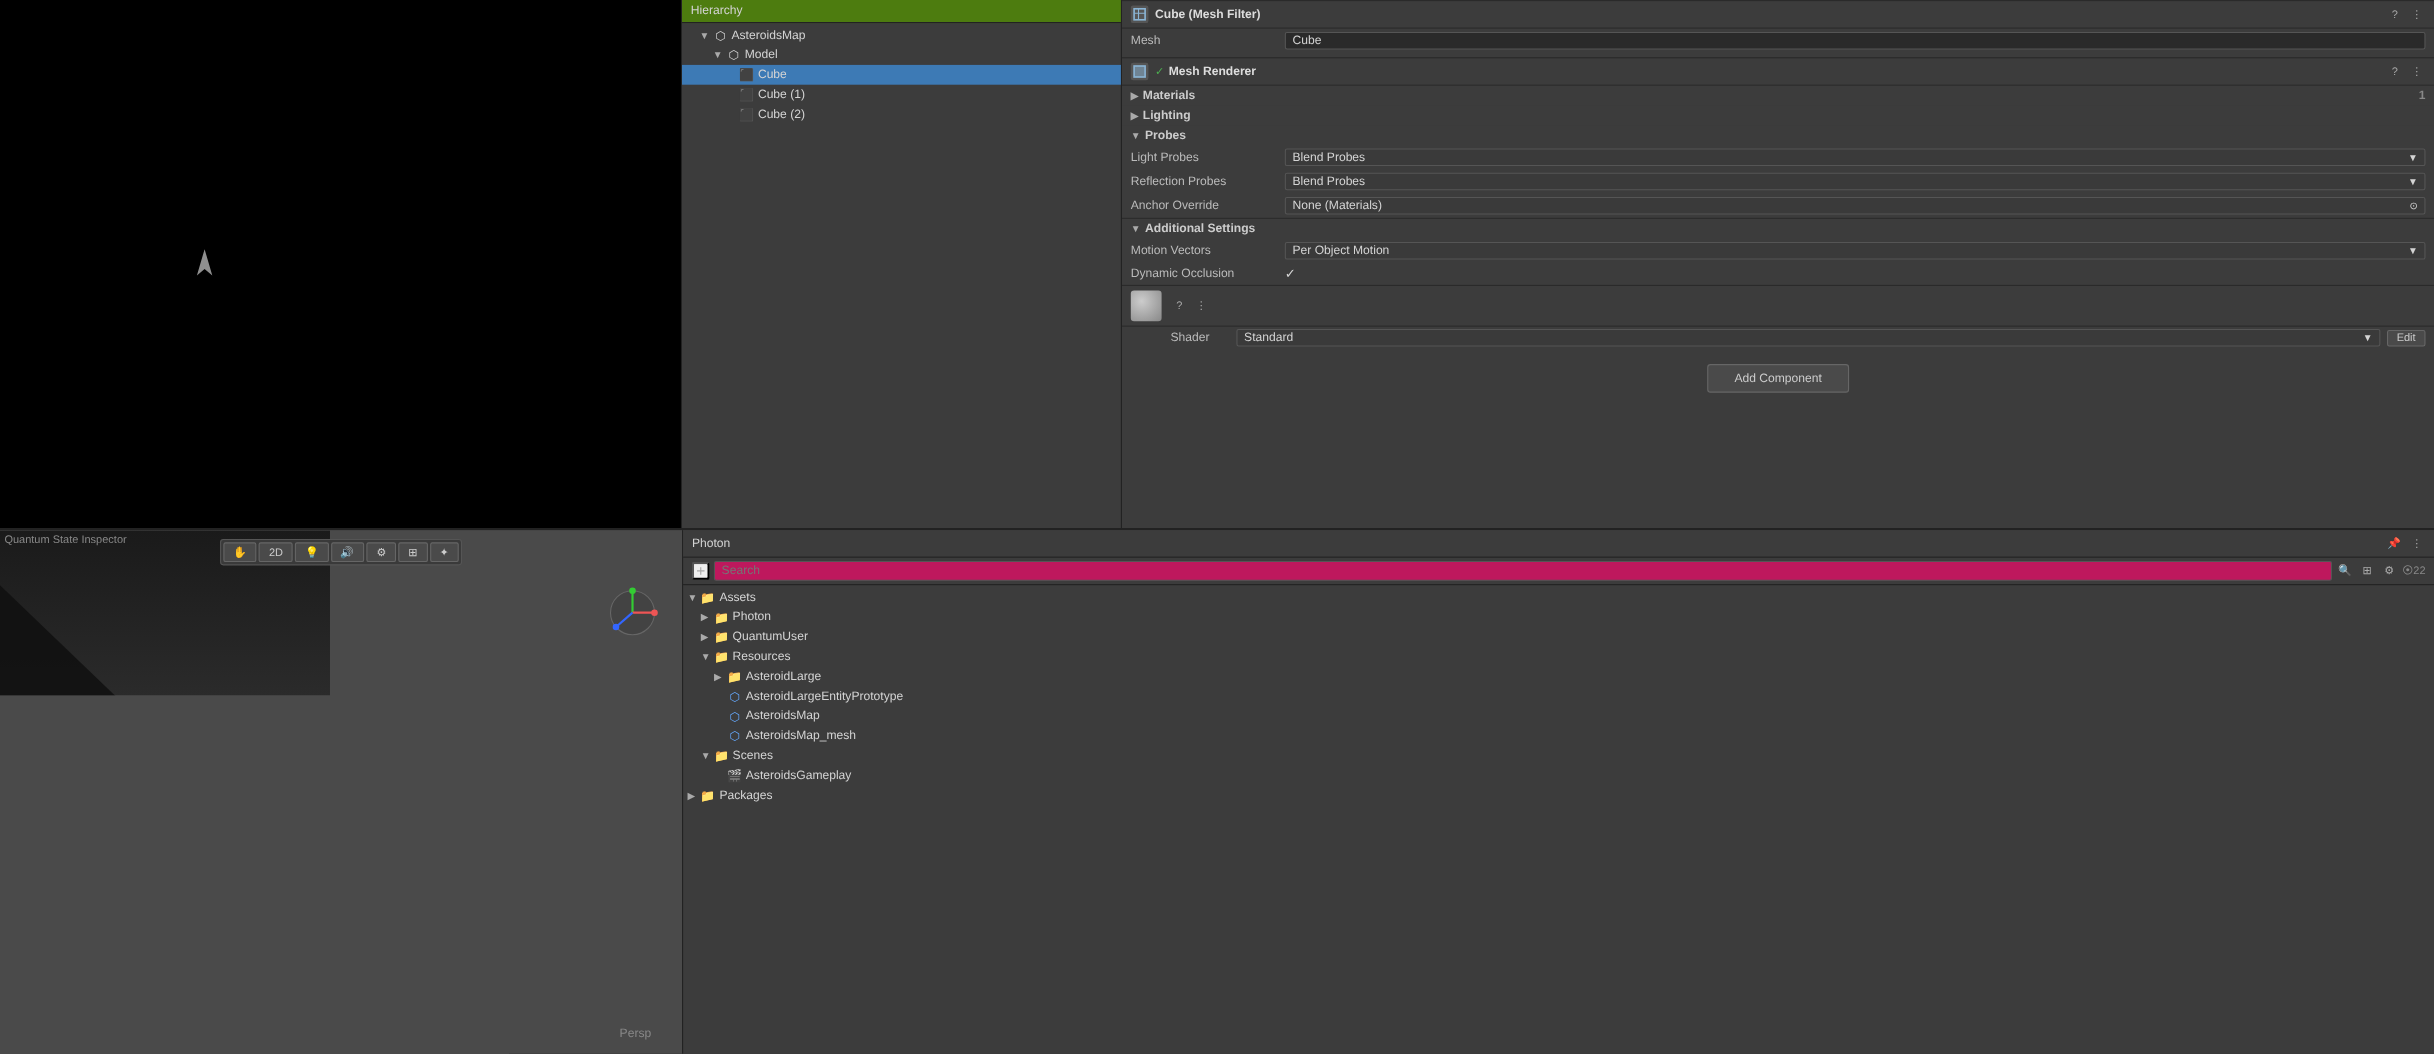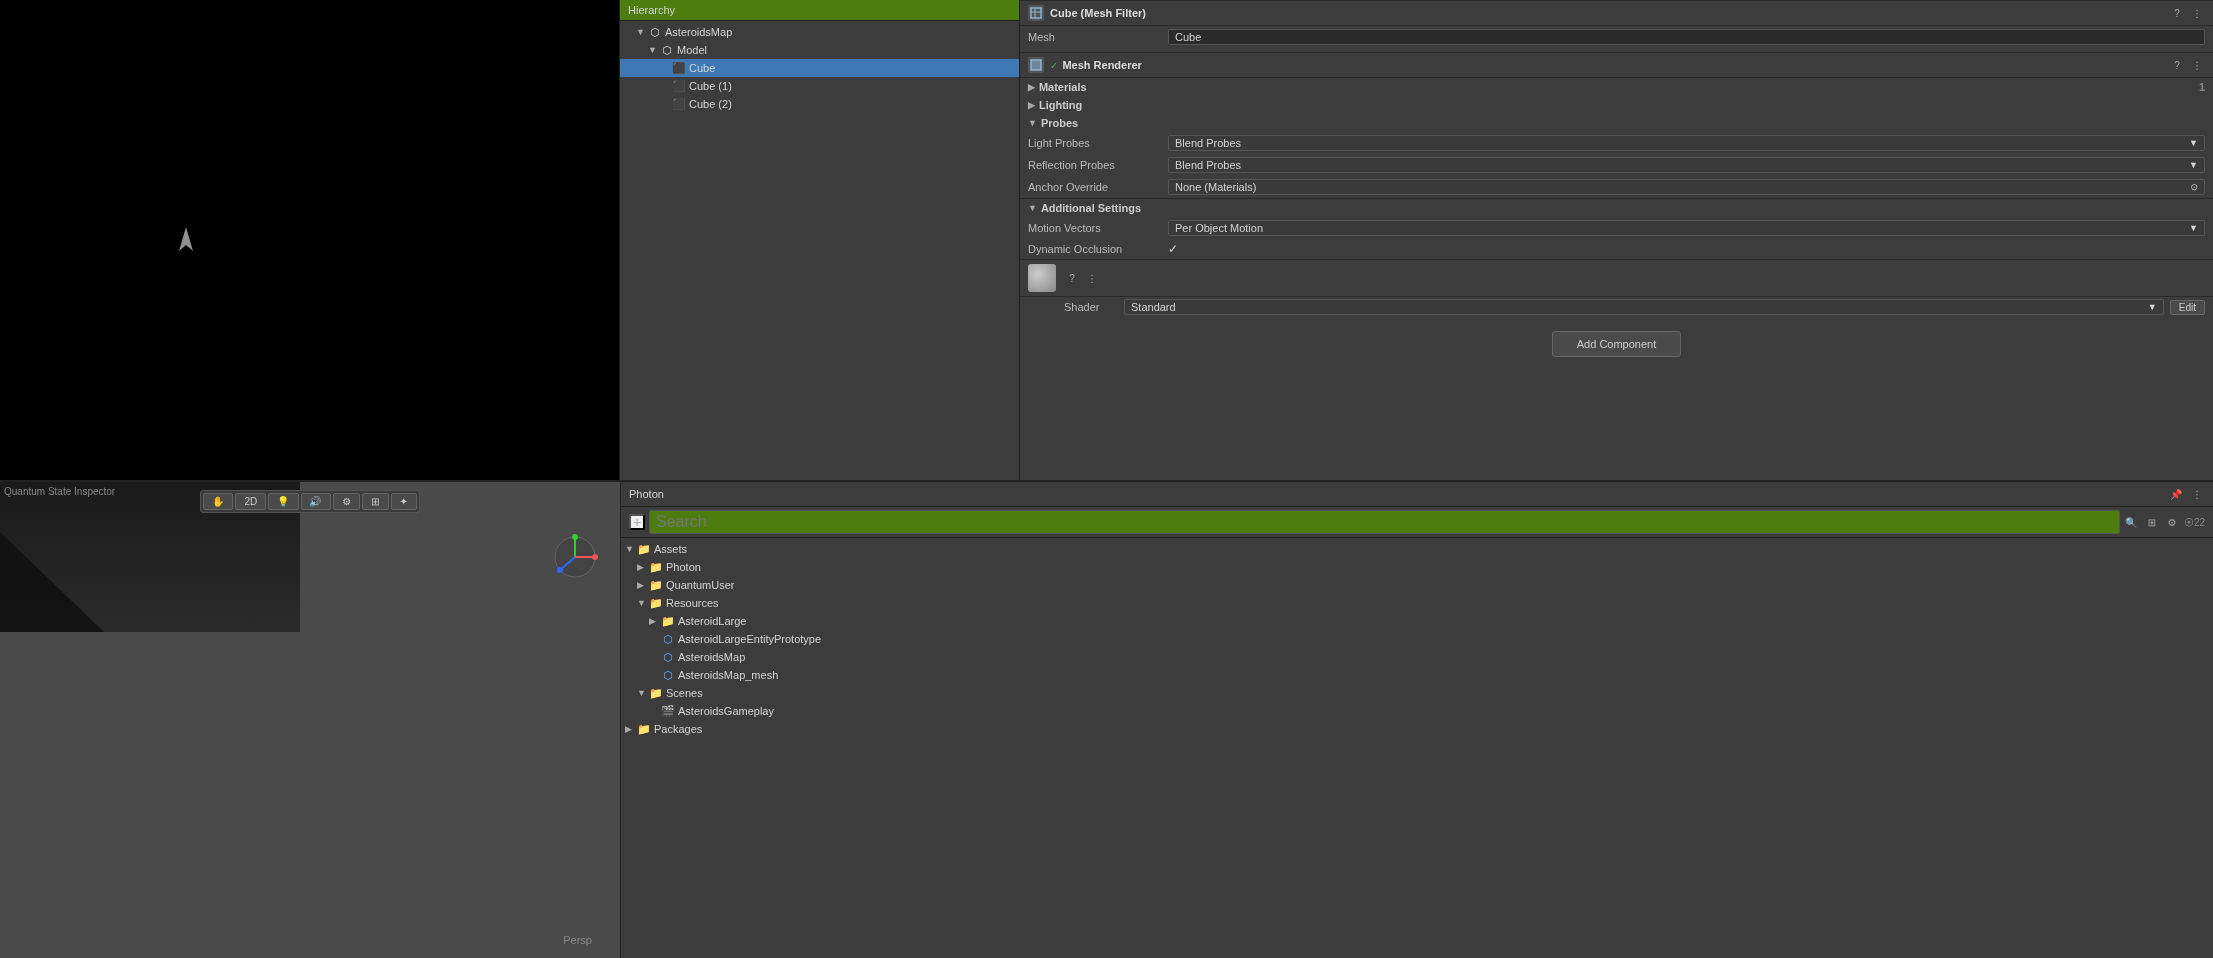--- a/index.html
+++ b/index.html
@@ -266,25 +266,25 @@
       border-bottom: 1px solid #222;
       gap: 4px;
     }
     .project-content {
       flex: 1;
       overflow-y: auto;
       padding: 2px 0;
     }
     .search-box {
       flex: 1;
-      background: #4d7c0f;
+      background: #be185d;
       border: 1px solid #555;
       padding: 2px 6px;
       color: #d4d4d4;
-      font-size: 16px;
+      font-size: 11px;
       border-radius: 2px;
     }
 
     .add-component-btn {
       display: block;
       margin: 12px auto;
       padding: 6px 24px;
       background: #4a4a4a;
       border: 1px solid #666;
       color: #ccc;

